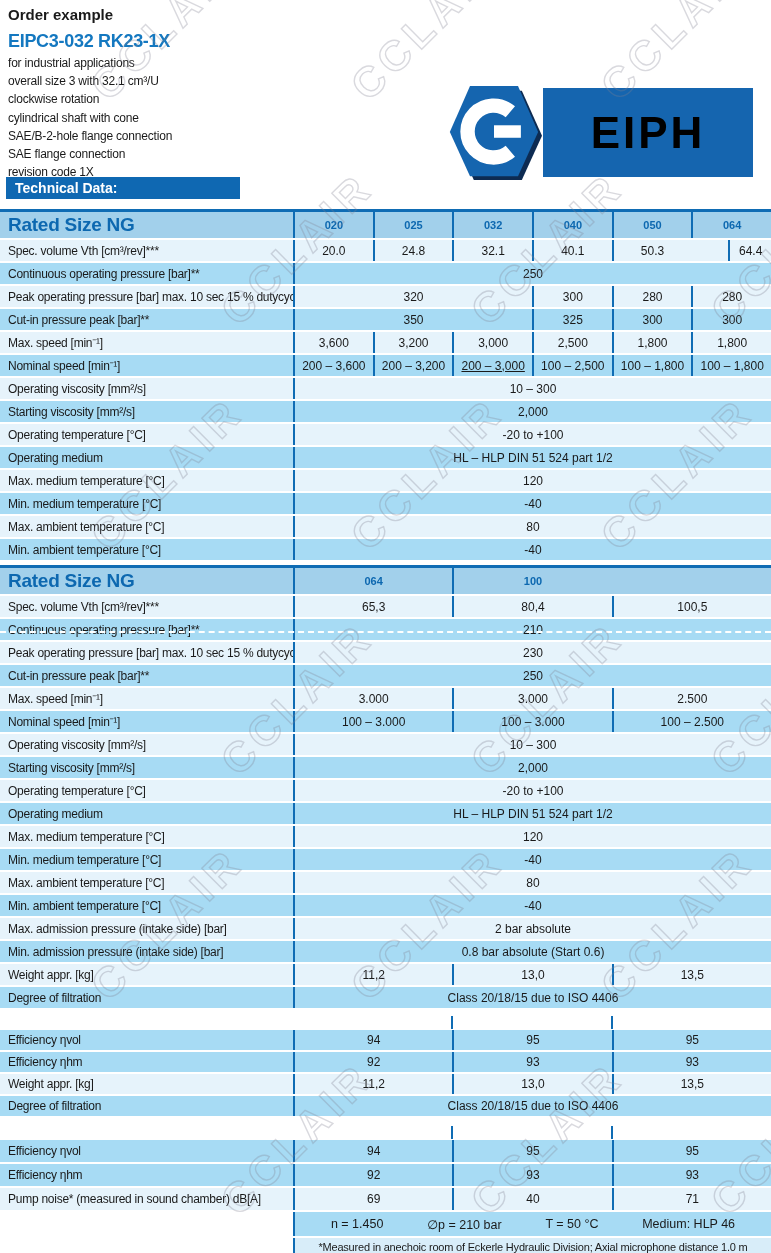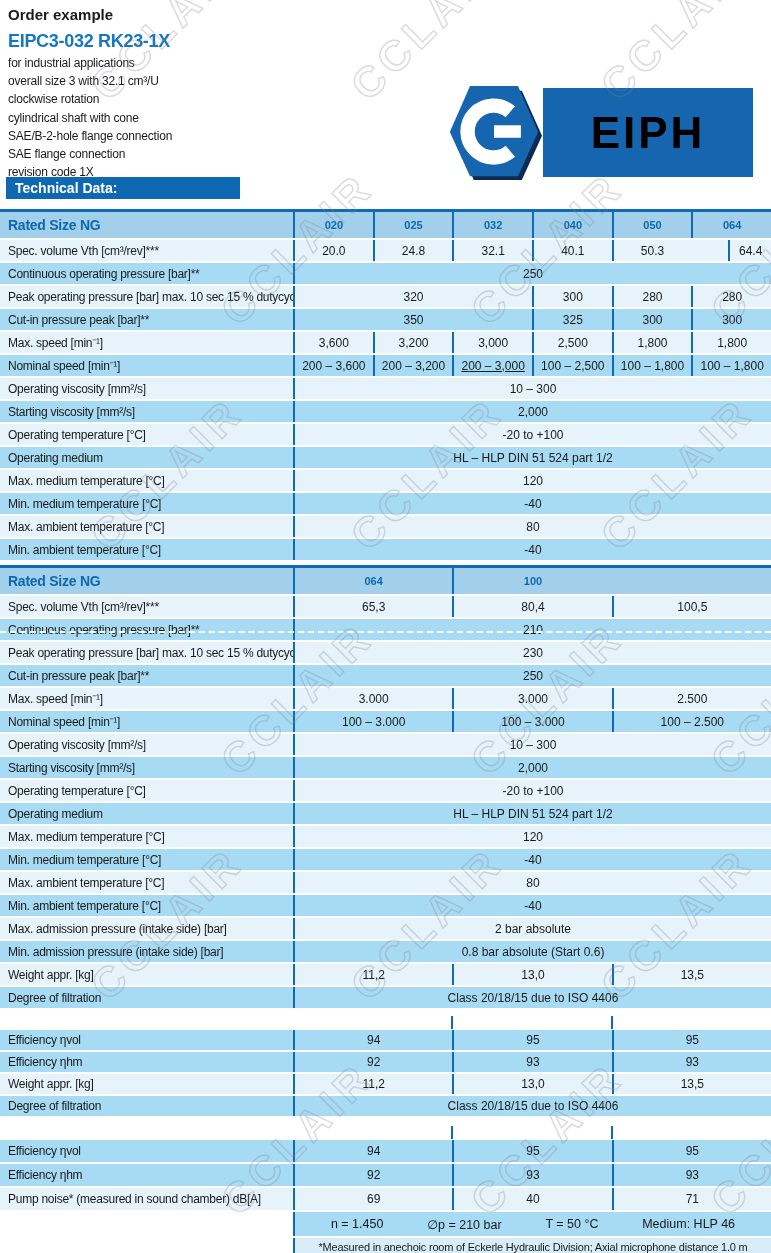--- a/index.html
+++ b/index.html
@@ -46,21 +46,21 @@
   #logo-box .logo-text{color:#000000;font-size:44px;font-weight:bold;letter-spacing:3px;}
   
   .tbl{position:absolute;left:0;width:771px;border-top:3px solid var(--line);}
   .tbl.no-border{border-top:none;}
   .t-row{display:grid;align-items:center;margin-bottom:2px;position:relative;}
   .t-label{padding-left:8px;font-size:12px;letter-spacing:-0.25px;white-space:nowrap;overflow:hidden;}
   .t-cell{
     border-left:2px solid var(--line);height:100%;display:flex;align-items:center;justify-content:center;
     font-size:12px;box-sizing:border-box;
   }
-  .t-head .t-label{font-size:14px;font-weight:bold;color:var(--accent);}
+  .t-head .t-label{font-size:19px;font-weight:bold;color:var(--accent);}
   .t-head .t-cell{font-size:11px;font-weight:bold;color:var(--accent);}
   .light{background:var(--row-light);}
   .medium{background:var(--row-medium);}
   .t-head{background:var(--head-bg);}
   #table1{top:209px;}
   #table2{top:565px;}
   #table3{top:1030px;}
   #table4{top:1140px;}
   #table1 .t-row,#table2 .t-row{height:21px;}
   #table1 .t-head,#table2 .t-head{height:26px;}

